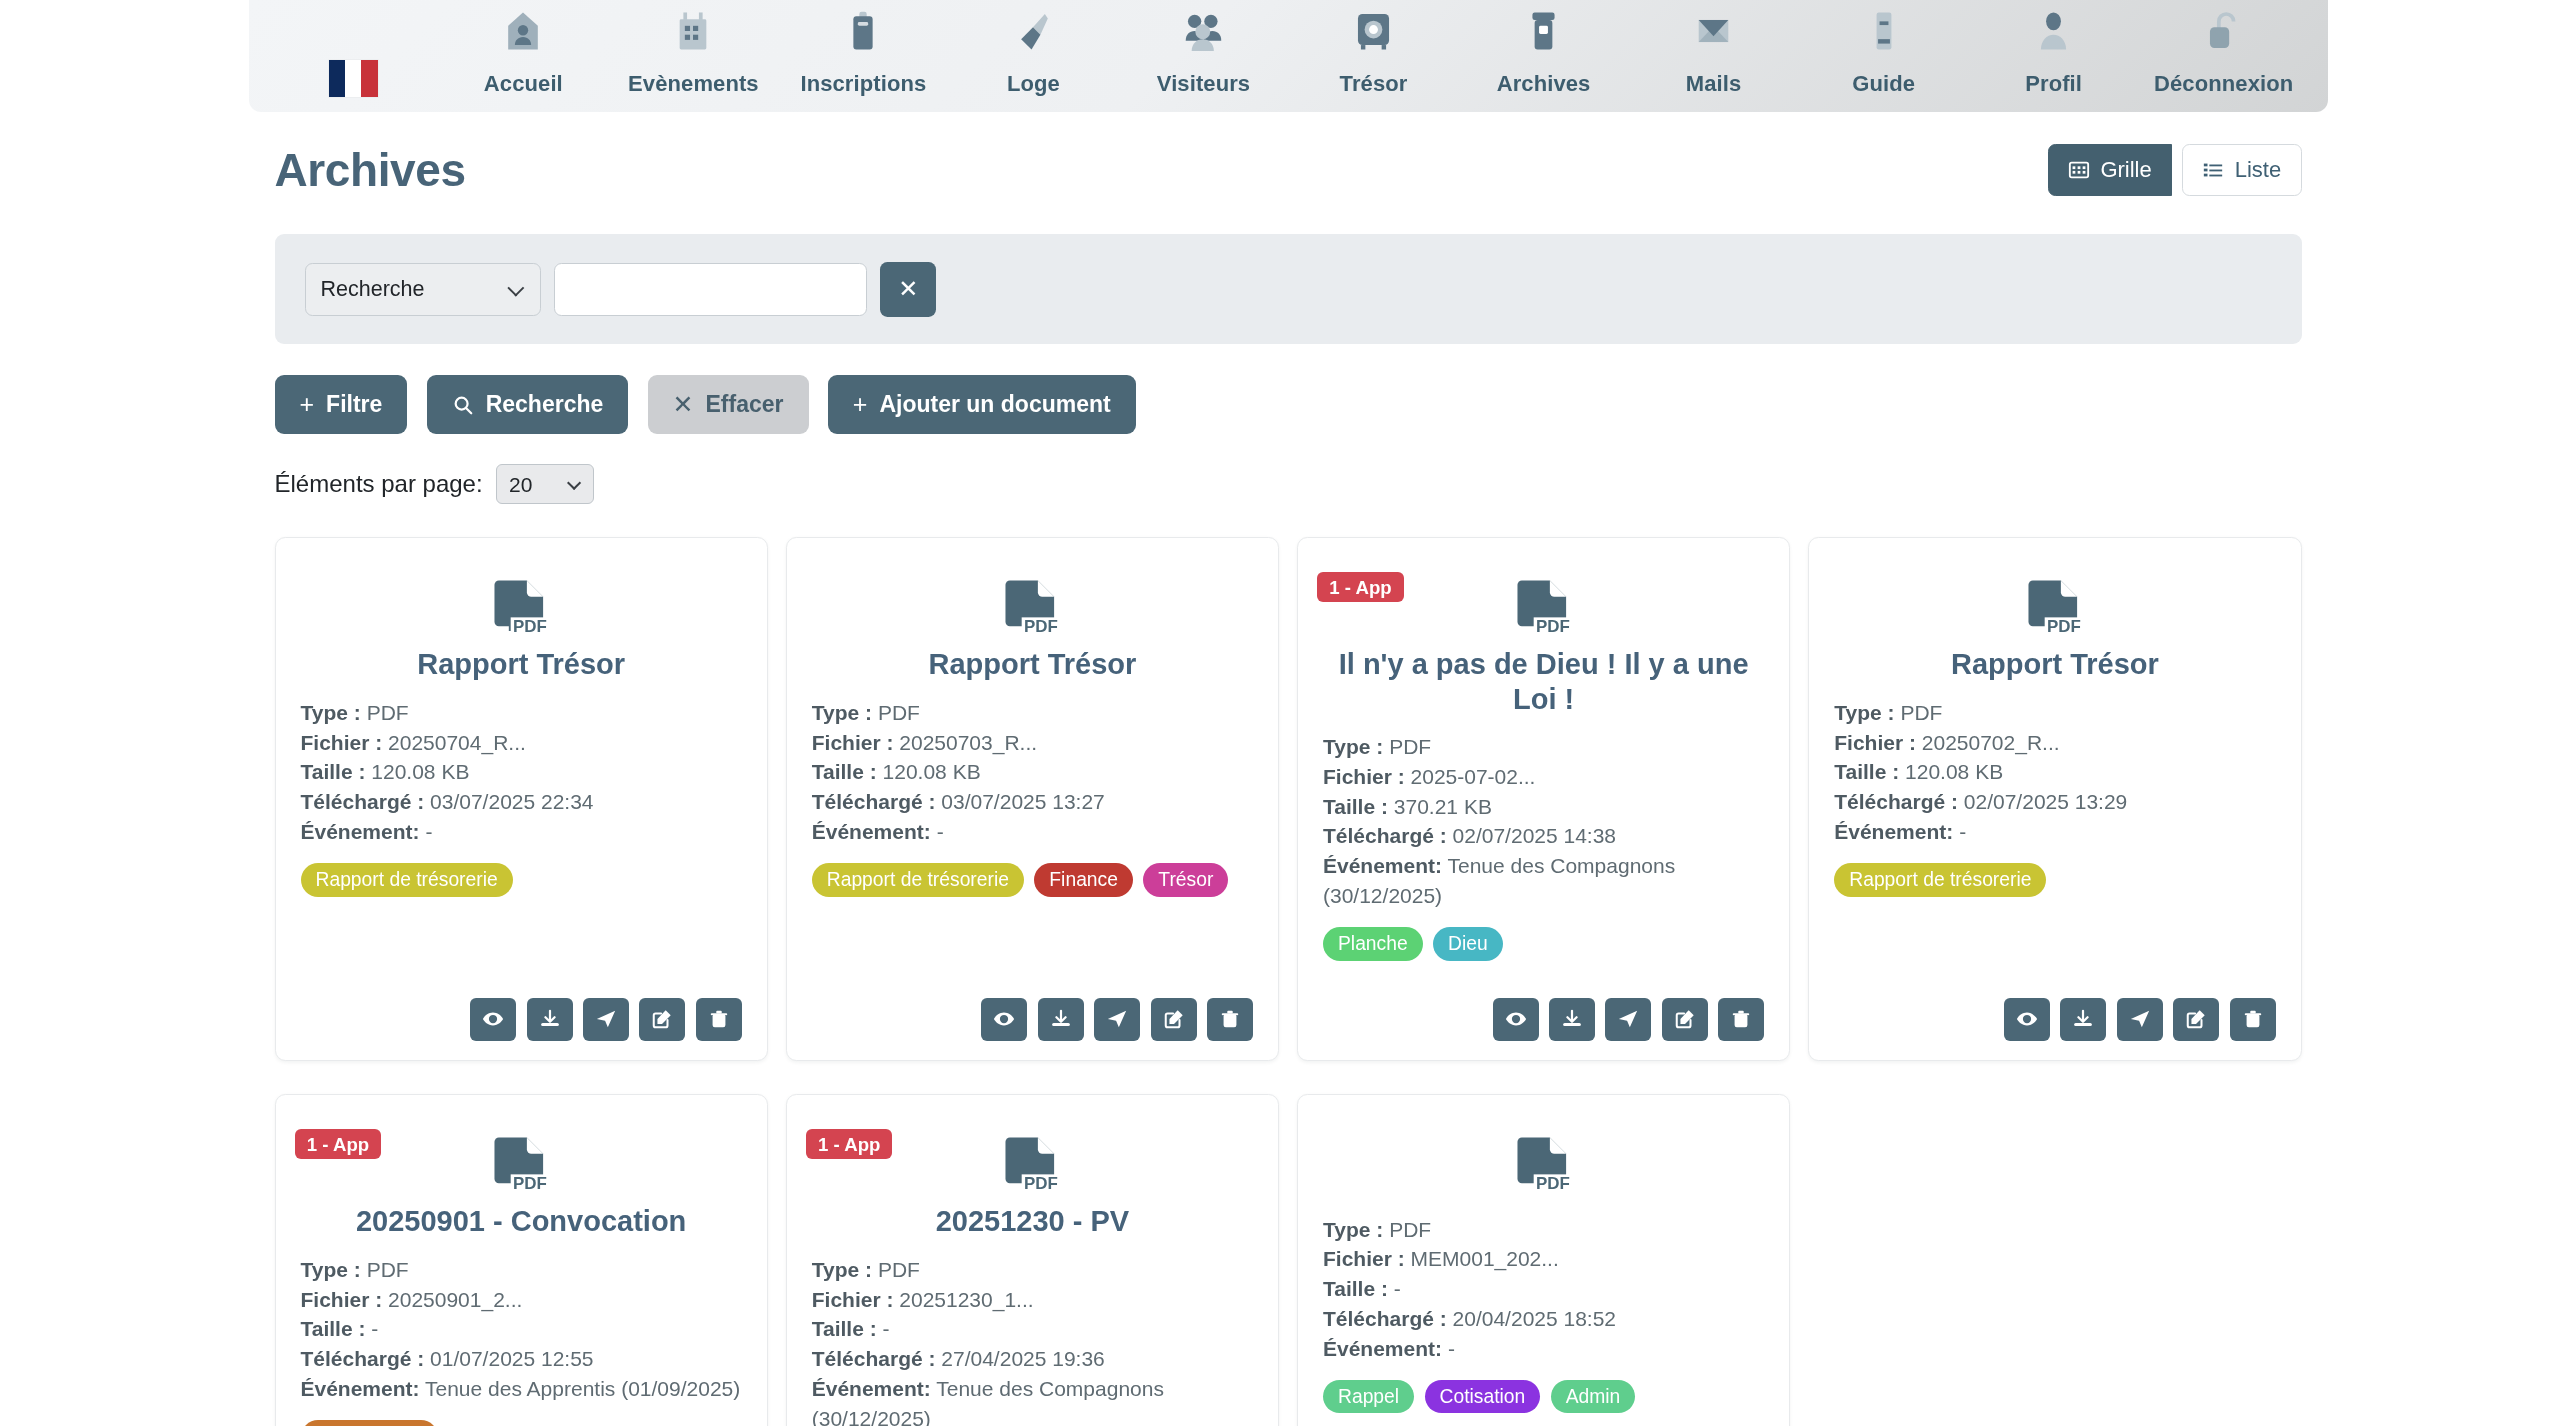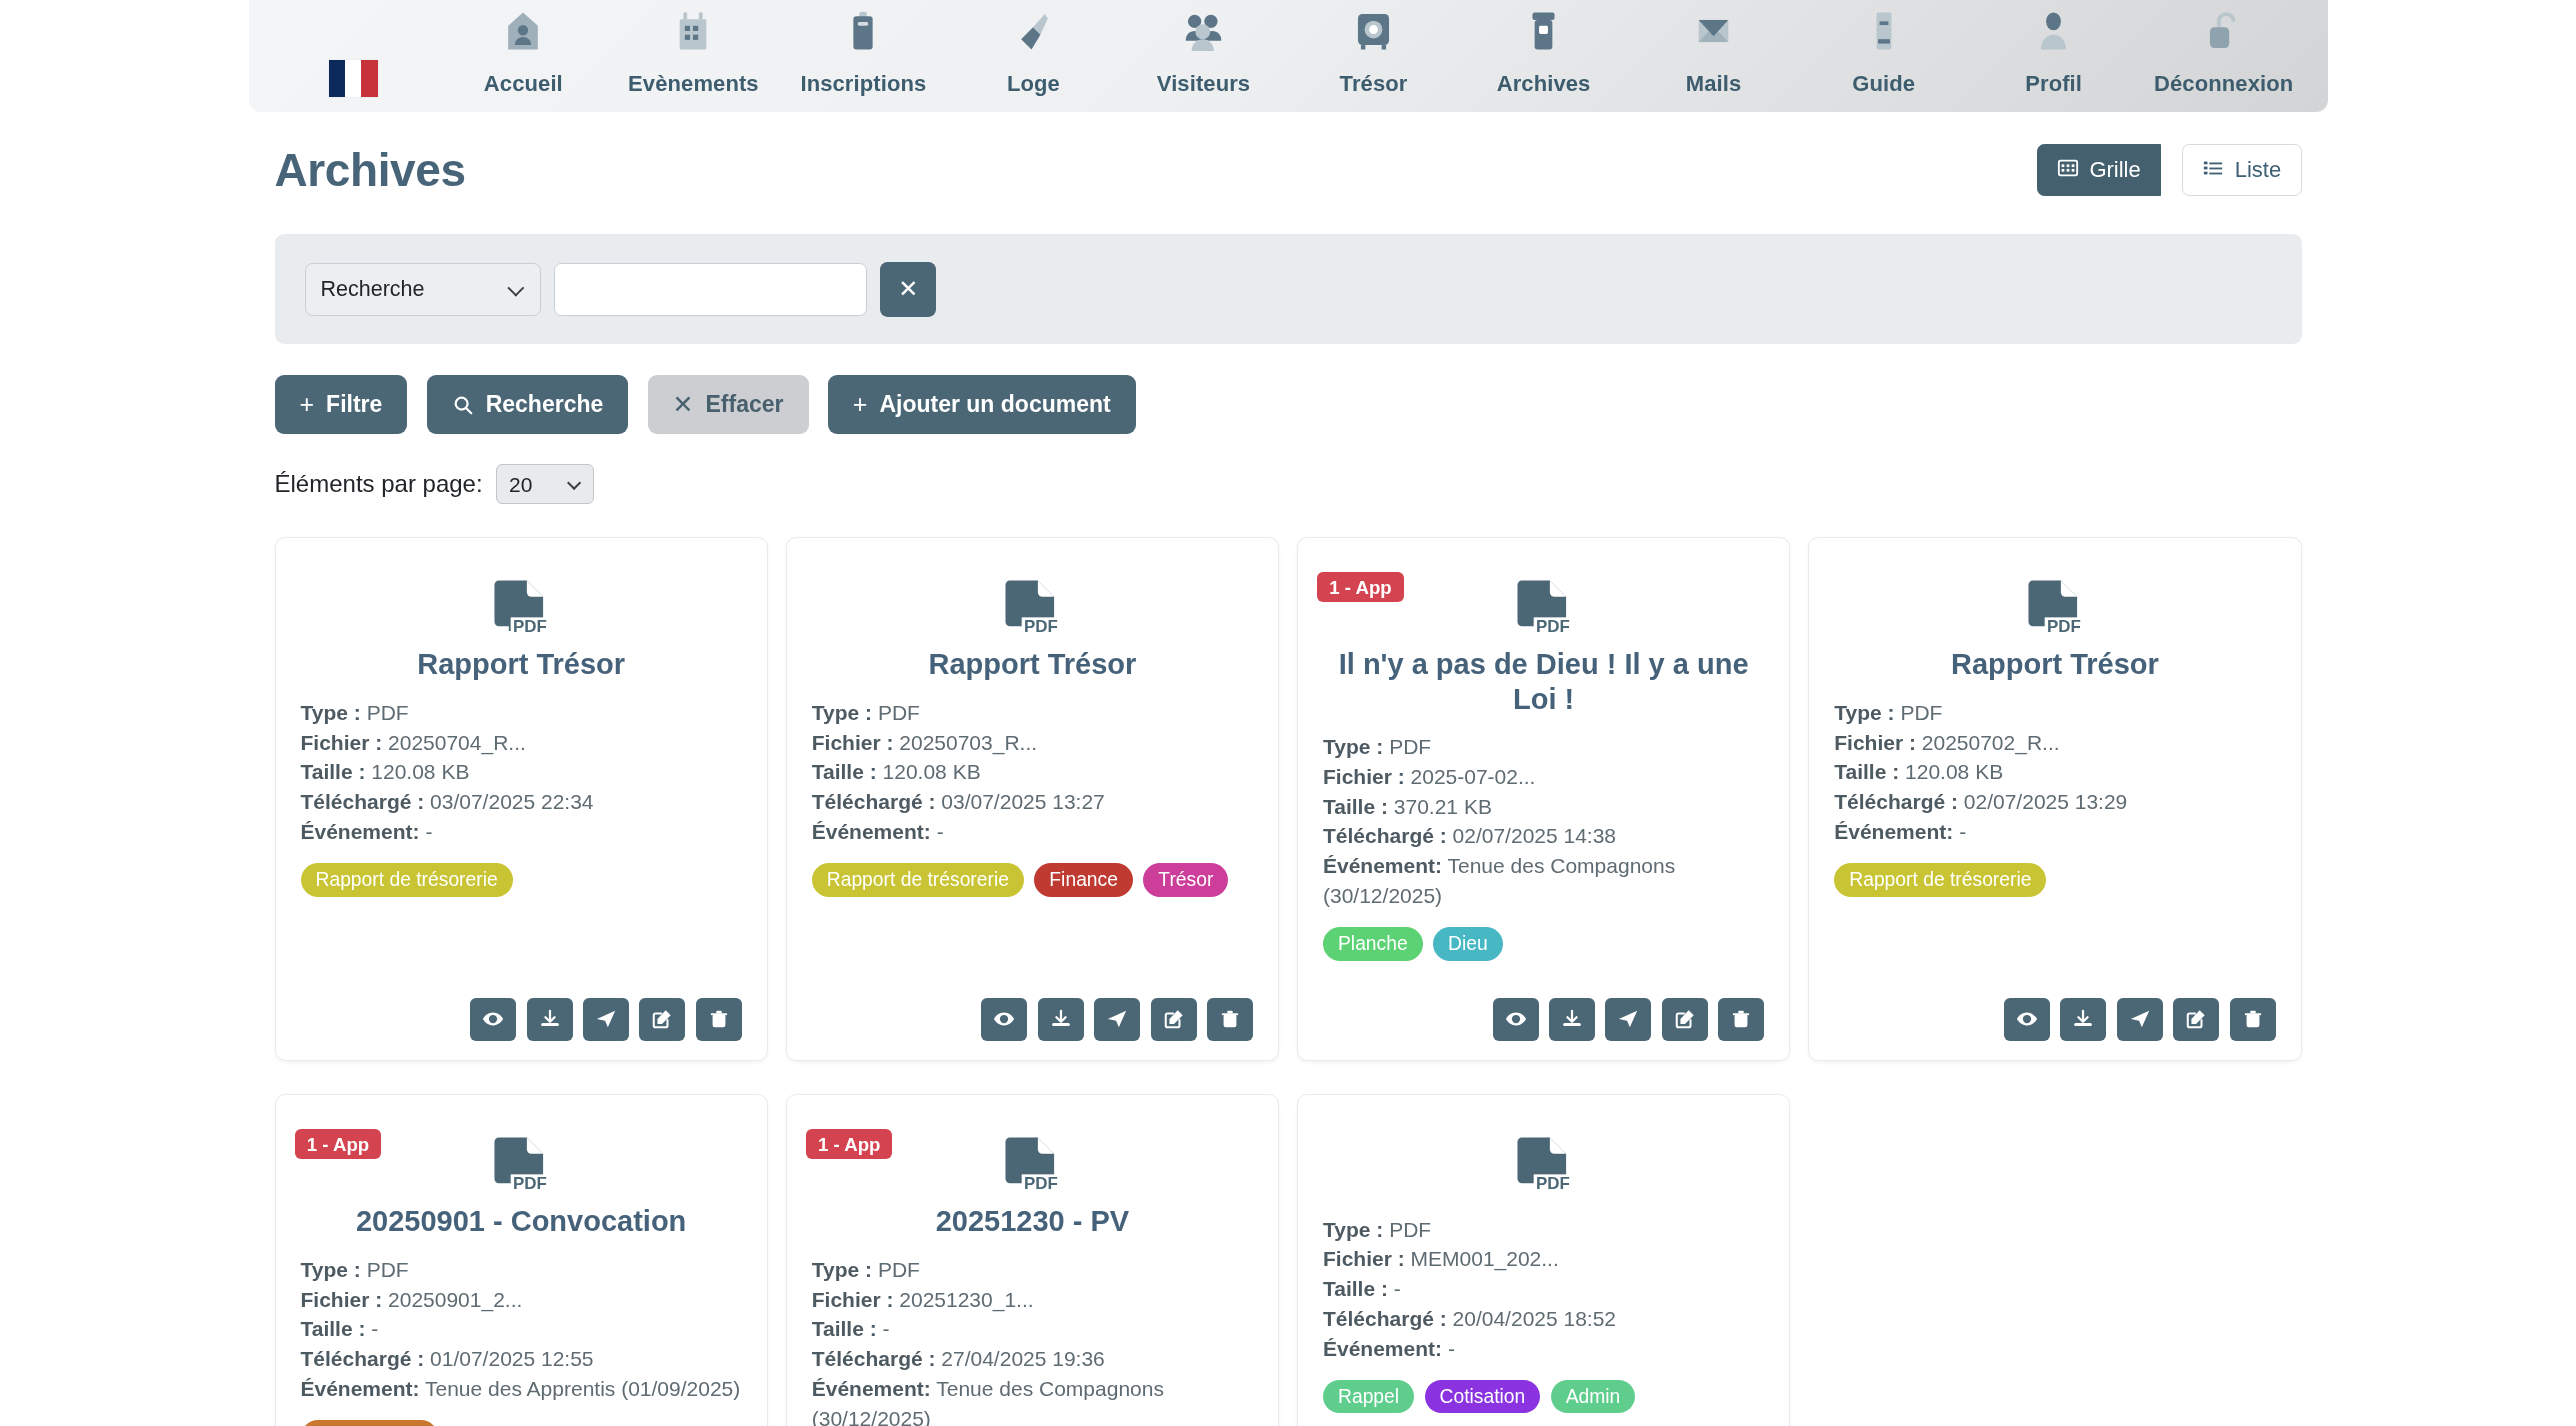--- a/index.html
+++ b/index.html
@@ -44,28 +44,28 @@
 
   .title-row {
     display: flex; align-items: center; justify-content: space-between;
     padding-top: 28px; padding-bottom: 6px;
   }
   .page-title {
     font-size: 46px; font-weight: 700; color: #486478; letter-spacing: -0.4px;
   }
   .view-toggle { display: flex; gap: 0; }
   .vt-btn {
-    display: flex; gap: 10.4px;
+    display: flex; align-items: center; gap: 10.4px;
     font-size: 22px; font-weight: 400;
     padding: 12px 19.3px; border: 0.7px solid #d5dade; cursor: pointer;
     background: #ffffff; color: #3f6074;
   }
   .vt-btn.active { background: #44606f; border-color: #44606f; color: #ffffff; }
   .vt-btn:first-child { border-radius: 7.4px 0 0 7.4px; }
-  .vt-btn:last-child { border-radius: 0 7.4px 7.4px 0; margin-left: 21px; border-radius: 7.4px; }
+  .vt-btn:last-child { border-radius: 0 7.4px 7.4px 0; margin-left: 10px; border-radius: 7.4px; }
   .vt-btn svg { display: block; }
 
   
   .search-panel {
     margin-top: 31px;
     background: #e9ecef; border-radius: 9px;
     padding: 25px 30px; height: 110px; display: flex; align-items: center;
   }
   .sp-inner { display: flex; align-items: center; gap: 13.4px; }
   .sp-select {

